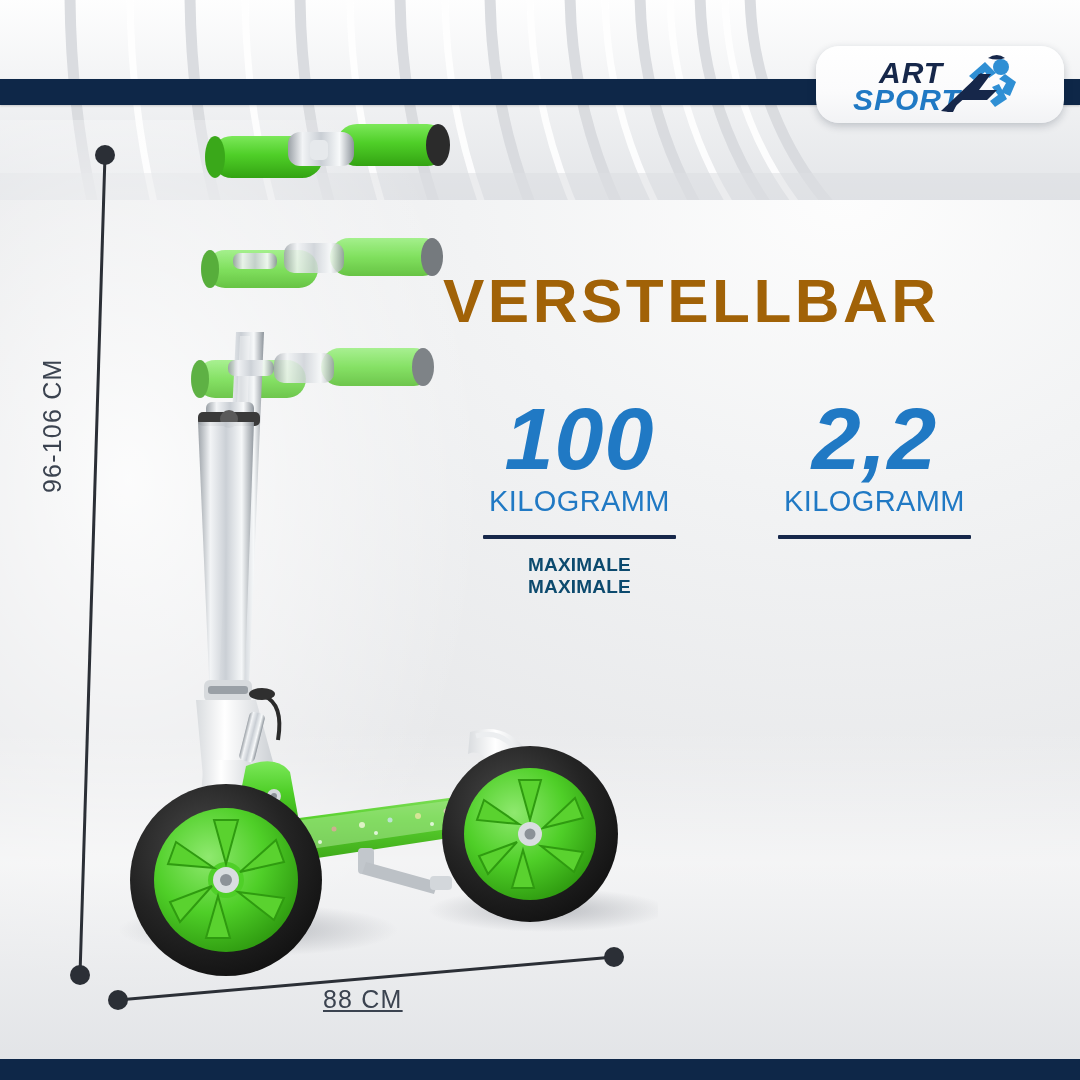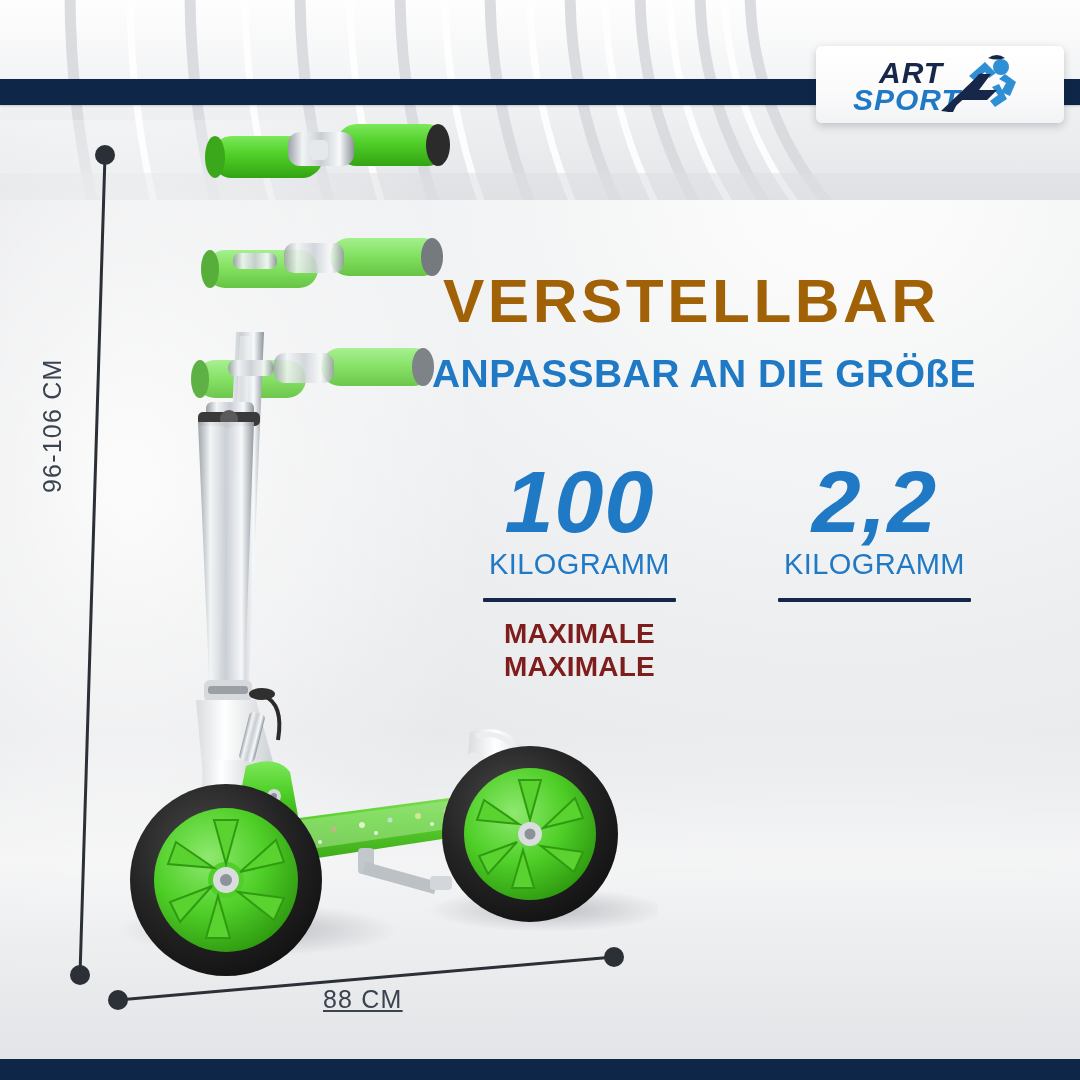--- a/index.html
+++ b/index.html
@@ -76,21 +76,21 @@
   }
 
   
   .logo-badge {
     position: absolute;
     right: 16px;
     top: 46px;
     width: 248px;
     height: 77px;
     background: linear-gradient(180deg, #ffffff 0%, #fbfbfc 60%, #f2f3f5 100%);
-    border-radius: 6px;
+    border-radius: 23px;
     box-shadow: 0 3px 9px rgba(20,30,50,0.22);
     display: flex;
     align-items: center;
     justify-content: center;
   }
   .logo-badge svg { display: block; }
 
   
   .content {
     position: absolute;
@@ -143,23 +143,23 @@
     margin-top: 4px;
   }
   .stat-rule {
     height: 4px;
     background: #16274a;
     margin: 17px auto 0 auto;
     width: 193px;
     border-radius: 1px;
   }
   .stat-label {
-    font-size: 28px;
+    font-size: 19px;
     font-weight: bold;
-    color: #7f1d1d;
+    color: #0c4a6e;
     line-height: 1.18;
     margin-top: 15px;
     letter-spacing: 0.2px;
   }
 
   
   .dim-layer {
     position: absolute;
     inset: 0;
     pointer-events: none;
@@ -445,21 +445,20 @@
       <line x1="118" y1="1000" x2="614" y2="957" stroke="#2b2f36" stroke-width="3"></line>
       <circle cx="118" cy="1000" r="10" fill="#2b2f36"></circle>
       <circle cx="614" cy="957" r="10" fill="#2b2f36"></circle>
     </svg>
     <div class="dim-label dim-v-label">96-106 CM</div>
     <div class="dim-label dim-h-label">88 CM</div>
   </div>
 
   <div class="content">
     <div class="headline">VERSTELLBAR</div>
-    <div class="subhead">ANPASSBAR AN DIE GRÖßE</div>
 
     <div class="stats">
       <div class="stat">
         <div class="stat-value">100</div>
         <div class="stat-unit">KILOGRAMM</div>
         <div class="stat-rule"></div>
         <div class="stat-label">
           <div>MAXIMALE</div>
           <div>MAXIMALE</div>
         </div>

